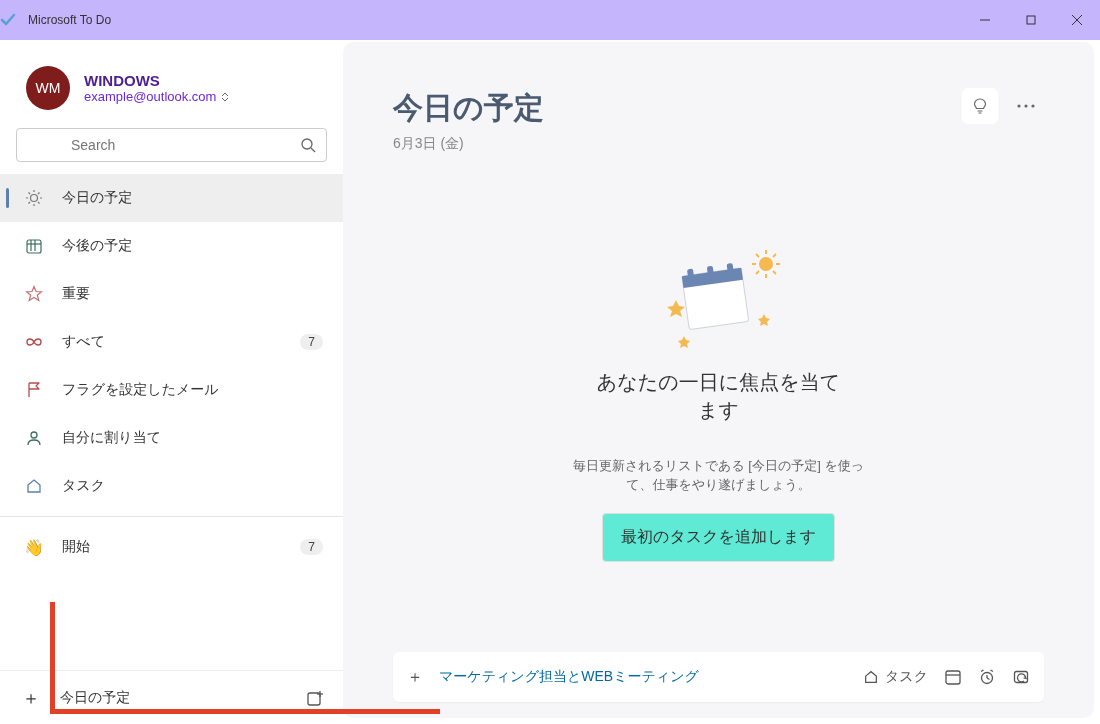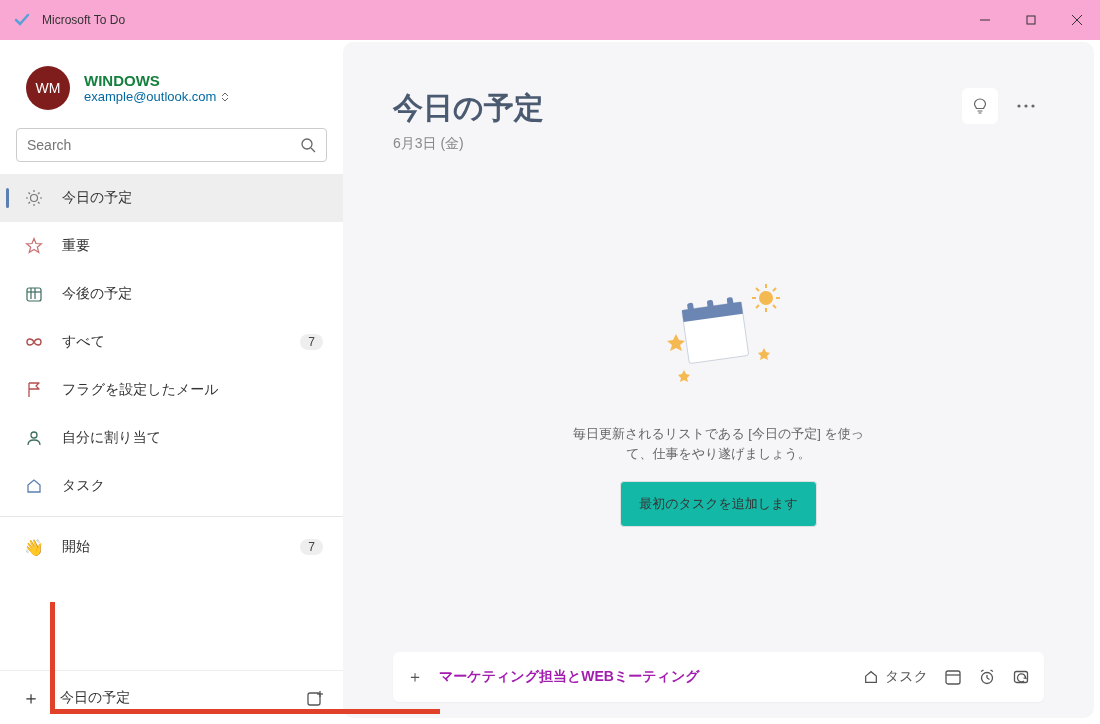--- a/index.html
+++ b/index.html
@@ -1,34 +1,34 @@
 <!DOCTYPE html>
 <html><head>
 <meta charset="utf-8">
 <style>
 * { margin: 0; padding: 0; box-sizing: border-box; font-family: "Segoe UI", "Yu Gothic UI", sans-serif; }
 body { width: 1100px; height: 724px; background: #f3f3f3; overflow: hidden; position: relative; }
 
-.titlebar { height: 40px; display: flex; align-items: center; padding-left: 14px; background: #f9a8d4; }
+.titlebar { height: 40px; display: flex; align-items: center; background: #c4b5fd; }
 .titlebar .app-icon { width: 16px; height: 16px; margin-right: 12px; }
 .titlebar .title { font-size: 12px; color: #333; flex: 1; }
 .winbtns { display: flex; }
 .winbtn { width: 46px; height: 40px; display: flex; align-items: center; justify-content: center; color: #333; }
 .winbtn svg { width: 10px; height: 10px; }
 
 .app { display: flex; height: calc(724px - 40px); background: #fff; }
 
 .sidebar { width: 343px; background: #fff; display: flex; flex-direction: column; padding-top: 20px; }
 .account { display: flex; align-items: center; padding: 6px 20px 18px 26px; }
 .avatar { width: 44px; height: 44px; border-radius: 50%; background: #7f1d1d; color: #fff; display: flex; align-items: center; justify-content: center; font-size: 14px; font-weight: 400; margin-right: 14px; }
-.acc-name { font-size: 15px; font-weight: 600; color: #15803d; }
-.acc-email { font-size: 13px; color: #0369a1; display: flex; align-items: center; gap: 4px; }
+.acc-name { font-size: 15px; font-weight: 600; color: #4c1d95; }
+.acc-email { font-size: 13px; color: #6d28d9; display: flex; align-items: center; gap: 4px; }
 
 .search { margin: 0 16px 12px 16px; height: 34px; border: 1px solid #ccc; border-radius: 4px; display: flex; align-items: center; padding: 0 10px; color: #666; background: #fff; }
-.search input { border: none; outline: none; flex: 1; font-size: 14px; background: transparent; }
+.search input { border: none; outline: none; flex: 1; font-size: 14px; background: transparent; margin-left: 44px; }
 
 .nav { flex: 1; overflow-y: auto; }
 .nav-item { display: flex; align-items: center; height: 48px; padding: 0 20px 0 24px; font-size: 14px; color: #333; position: relative; }
 .nav-item.active { background: #eeeeee; }
 .nav-item.active::before { content: ""; position: absolute; left: 6px; top: 14px; height: 20px; width: 3px; background: #5b7fb0; border-radius: 2px; }
 .nav-item .icon { width: 20px; height: 20px; margin-right: 18px; display: flex; align-items: center; justify-content: center; }
 .nav-item .badge { margin-left: auto; background: #eee; border-radius: 10px; padding: 1px 8px; font-size: 12px; color: #444; }
 .nav-divider { height: 1px; background: #e6e6e6; margin: 6px 0; }
 
 .sidebar-bottom { border-top: 1px solid #eee; display: flex; align-items: center; height: 54px; padding: 0 18px 0 22px; font-size: 14px; color: #333; }
@@ -40,25 +40,25 @@
 .page-title { font-size: 30px; font-weight: 600; color: #4a5a70; }
 .page-date { font-size: 14px; color: #888; margin-top: 6px; }
 .header-actions { margin-left: auto; display: flex; gap: 10px; align-items: center; }
 .icon-btn { width: 36px; height: 36px; border-radius: 6px; background: #fff; display: flex; align-items: center; justify-content: center; color: #555; }
 .more-btn { width: 36px; height: 36px; display: flex; align-items: center; justify-content: center; color: #555; font-size: 18px; }
 
 .empty { flex: 1; display: flex; flex-direction: column; align-items: center; justify-content: center; text-align: center; }
 .illus { width: 150px; height: 110px; position: relative; margin-bottom: 14px; }
 .empty-title { font-size: 20px; color: #333; max-width: 260px; line-height: 1.4; margin-bottom: 10px; }
 .empty-desc { font-size: 13px; color: #666; max-width: 300px; line-height: 1.5; margin-bottom: 18px; margin-top: 22px; }
-.empty-btn { padding: 13px 18px; background: #14b8a6; border: 1px solid #e0e0e0; border-radius: 4px; font-size: 13px; color: #333; }
+.empty-btn { padding: 13px 18px; background: #5eead4; border: 1px solid #e0e0e0; border-radius: 4px; font-size: 16px; color: #333; }
 
 .addbar { background: #fff; border-radius: 6px; height: 50px; display: flex; align-items: center; padding: 0 14px; box-shadow: 0 1px 2px rgba(0,0,0,.04); }
 .addbar .plus { width: 18px; margin-right: 14px; color: #555; }
-.addbar .text { flex: 1; font-size: 14px; color: #a21caf; font-weight: bold; }
+.addbar .text { flex: 1; font-size: 14px; color: #0369a1; }
 .addbar .right { display: flex; align-items: center; gap: 16px; color: #555; font-size: 14px; }
 .addbar .right .withlabel { display: flex; align-items: center; gap: 6px; }
 
 .red-callout { position: absolute; border-left: 5px solid #e14129; border-bottom: 5px solid #e14129; left: 50px; width: 390px; height: 112px; top: 602px; pointer-events: none; }
 
 svg { display: block; }
 </style>
 </head>
 <body>
 
@@ -128,35 +128,35 @@
                 <line x1="13" y1="5" x2="14.5" y2="3.5"></line>
                 <line x1="3.5" y1="14.5" x2="5" y2="13"></line>
               </g>
             </svg>
           </span>
         <span>今日の予定</span>
       </div>
       <div class="nav-item">
         <span class="icon">
             <svg width="18" height="18" viewBox="0 0 18 18">
-              <path d="M9 1.5 L11 6.5 L16.5 6.8 L12.3 10.2 L13.8 15.5 L9 12.5 L4.2 15.5 L5.7 10.2 L1.5 6.8 L7 6.5 Z" stroke="#c87070" fill="none" stroke-width="1.2"></path>
-            </svg>
-          </span>
-        <span>重要</span>
-      </div>
-      <div class="nav-item">
-        <span class="icon">
-            <svg width="18" height="18" viewBox="0 0 18 18">
               <rect x="2" y="3" width="14" height="13" rx="2" stroke="#3e6e60" fill="none" stroke-width="1.2"></rect>
               <line x1="2" y1="7" x2="16" y2="7" stroke="#3e6e60" stroke-width="1.2"></line>
               <line x1="6" y1="3" x2="6" y2="14" stroke="#3e6e60" stroke-width="1.2"></line>
               <line x1="10" y1="3" x2="10" y2="14" stroke="#3e6e60" stroke-width="1.2"></line>
             </svg>
           </span>
         <span>今後の予定</span>
+      </div>
+      <div class="nav-item">
+        <span class="icon">
+            <svg width="18" height="18" viewBox="0 0 18 18">
+              <path d="M9 1.5 L11 6.5 L16.5 6.8 L12.3 10.2 L13.8 15.5 L9 12.5 L4.2 15.5 L5.7 10.2 L1.5 6.8 L7 6.5 Z" stroke="#c87070" fill="none" stroke-width="1.2"></path>
+            </svg>
+          </span>
+        <span>重要</span>
       </div>
       <div class="nav-item">
         <span class="icon">
             <svg width="20" height="18" viewBox="0 0 20 18">
               <path d="M3 9 C3 5 8 5 10 9 C12 13 17 13 17 9 C17 5 12 5 10 9 C8 13 3 13 3 9 Z" stroke="#b05050" fill="none" stroke-width="1.4"></path>
             </svg>
           </span>
         <span>すべて</span>
         <span class="badge">7</span>
       </div>
@@ -247,20 +247,21 @@
             <rect x="42" y="28" width="60" height="12" fill="#6b86b3"></rect>
             <rect x="48" y="22" width="6" height="12" rx="2" fill="#6b86b3"></rect>
             <rect x="68" y="22" width="6" height="12" rx="2" fill="#6b86b3"></rect>
             <rect x="88" y="22" width="6" height="12" rx="2" fill="#6b86b3"></rect>
           </g>
           <path d="M32 56 L35 62 L41 63 L36 67 L38 73 L32 70 L26 73 L28 67 L23 63 L29 62 Z" fill="#f4b950"></path>
           <path d="M120 70 L122 74 L126 75 L123 78 L124 82 L120 80 L116 82 L117 78 L114 75 L118 74 Z" fill="#f4b950"></path>
           <path d="M40 92 L42 96 L46 97 L43 100 L44 104 L40 102 L36 104 L37 100 L34 97 L38 96 Z" fill="#f4b950"></path>
         </svg>
       </div>
+      <div class="empty-title">あなたの一日に焦点を当てます</div>
       <div class="empty-desc">毎日更新されるリストである [今日の予定] を使って、仕事をやり遂げましょう。</div>
       <div class="empty-btn">最初のタスクを追加します</div>
     </div>
 
     <div class="addbar">
       <span class="plus">＋</span>
       <span class="text">マーケティング担当とWEBミーティング</span>
       <div class="right">
         <span class="withlabel">
           <svg width="16" height="16" viewBox="0 0 18 18">

